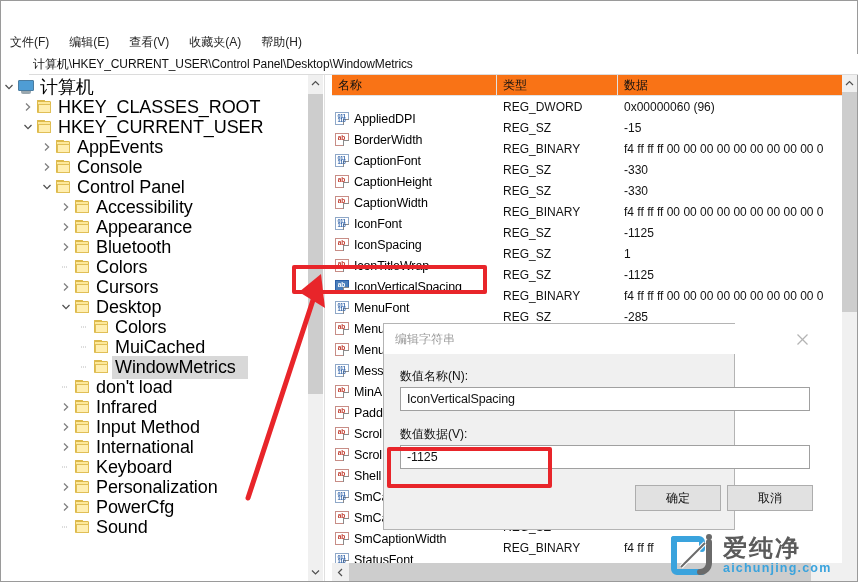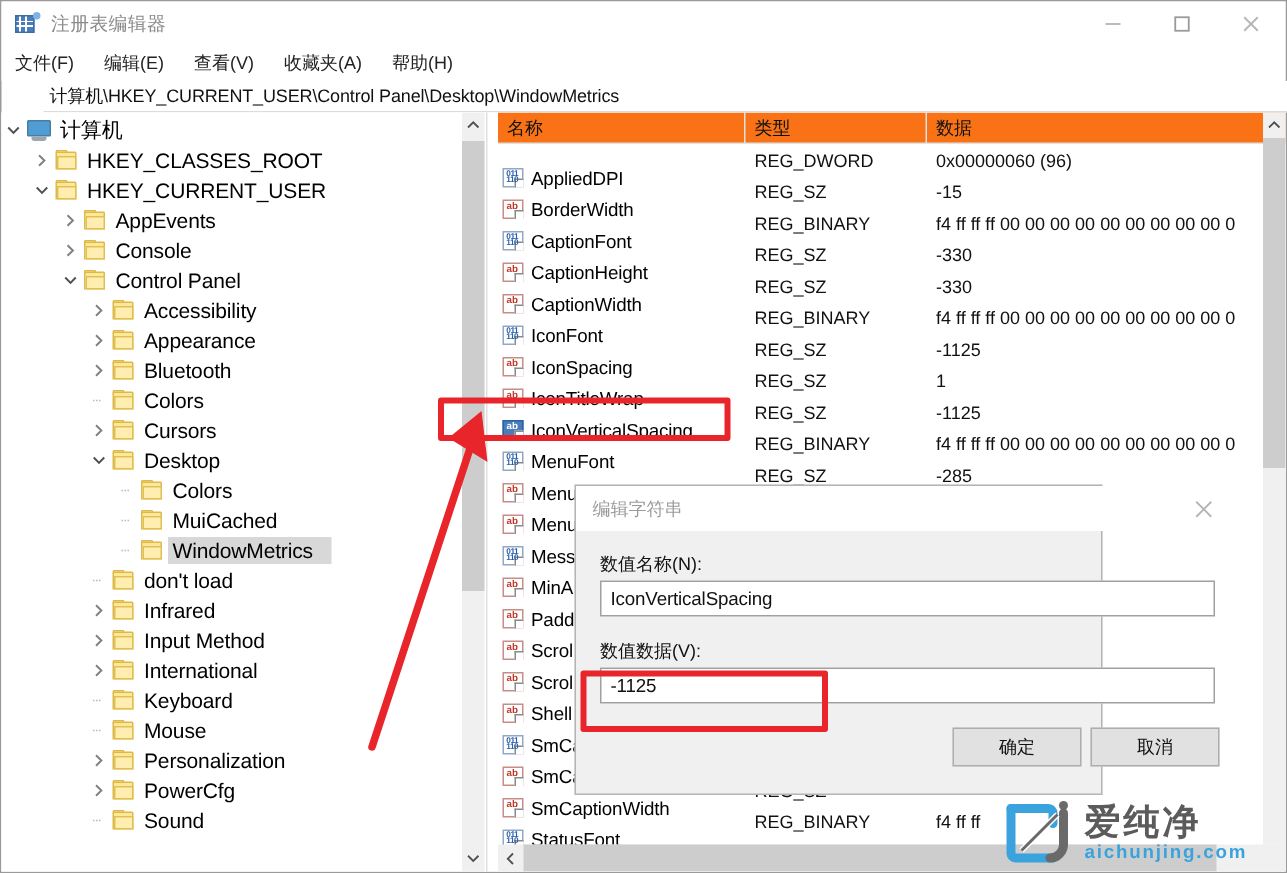--- a/index.html
+++ b/index.html
@@ -116,21 +116,21 @@
     white-space: nowrap;
     position: relative;
   }
   .tree-row .expander {
     width: 16px; height: 16px; flex: none;
     display: flex; align-items: center; justify-content: center;
     color: #6d6d6d;
   }
   .tree-row .expander svg { display:block; }
   .tree-label {
-    font-size: 14px; color: #000; letter-spacing: -0.1px;
+    font-size: 18px; color: #000; letter-spacing: -0.1px;
   }
   .tree-row.selected .tree-label {
     background: #d8d8d8;
     padding: 1px 12px 1px 3px;
     margin-left: -3px;
   }
   .folder-icon {
     width: 17px; height: 14px; flex: none; margin-right: 5px;
     position: relative;
   }
@@ -394,46 +394,20 @@
     font-size: 12.5px; font-weight: bold; color: #3aa3dd;
     letter-spacing: 1.2px; line-height: 14px;
     font-family: "Liberation Sans", sans-serif;
   }
 </style>
 </head>
 <body>
 
 <div id="app">
 
-  <div class="titlebar">
-    <div class="title-icon">
-      <div class="blue"></div>
-        <div class="grid"></div>
-        <div class="dot"></div>
-    </div>
-    <div class="title-text">注册表编辑器</div>
-    <div class="win-buttons">
-      <div class="win-btn">
-        <svg width="12" height="12" viewBox="0 0 12 12">
-            <line x1="1" y1="6" x2="11" y2="6" stroke="#b4b4b4" stroke-width="1.2"></line>
-          </svg>
-      </div>
-      <div class="win-btn">
-        <svg width="12" height="12" viewBox="0 0 12 12">
-            <rect x="1.5" y="1.5" width="9" height="9" fill="none" stroke="#9a9a9a" stroke-width="1.2"></rect>
-          </svg>
-      </div>
-      <div class="win-btn">
-        <svg width="12" height="12" viewBox="0 0 12 12">
-            <line x1="1.5" y1="1.5" x2="10.5" y2="10.5" stroke="#b4b4b4" stroke-width="1.2"></line>
-            <line x1="10.5" y1="1.5" x2="1.5" y2="10.5" stroke="#b4b4b4" stroke-width="1.2"></line>
-          </svg>
-      </div>
-    </div>
-  </div>
 
   <div class="menubar" id="menubar">
       <div class="menu-item">文件(F)</div>
       <div class="menu-item">编辑(E)</div>
       <div class="menu-item">查看(V)</div>
       <div class="menu-item">收藏夹(A)</div>
       <div class="menu-item">帮助(H)</div>
     </div>
 
   <div class="addressbar">
@@ -715,34 +689,20 @@
               <svg width="10" height="10" viewBox="0 0 10 10">
                 <line x1="1" y1="5" x2="6" y2="5" stroke="#b8b8b8" stroke-width="1" stroke-dasharray="1,1"></line>
               </svg>
             </div>
             <div class="folder-icon">
               <div class="f-tab"></div>
               <div class="f-back"></div>
               <div class="f-front"></div>
             </div>
             <div class="tree-label">Keyboard</div>
-          </div>
-          <div class="tree-row">
-            <div style="width: 57px; flex: 0 0 auto;"></div>
-            <div class="expander">
-              <svg width="10" height="10" viewBox="0 0 10 10">
-                <line x1="1" y1="5" x2="6" y2="5" stroke="#b8b8b8" stroke-width="1" stroke-dasharray="1,1"></line>
-              </svg>
-            </div>
-            <div class="folder-icon">
-              <div class="f-tab"></div>
-              <div class="f-back"></div>
-              <div class="f-front"></div>
-            </div>
-            <div class="tree-label">Mouse</div>
           </div>
           <div class="tree-row">
             <div style="width: 57px; flex: 0 0 auto;"></div>
             <div class="expander">
               <svg width="8" height="10" viewBox="0 0 8 10">
                 <polyline points="2,1.5 5.6,5 2,8.5" fill="none" stroke="#808080" stroke-width="1.3"></polyline>
               </svg>
             </div>
             <div class="folder-icon">
               <div class="f-tab"></div>

